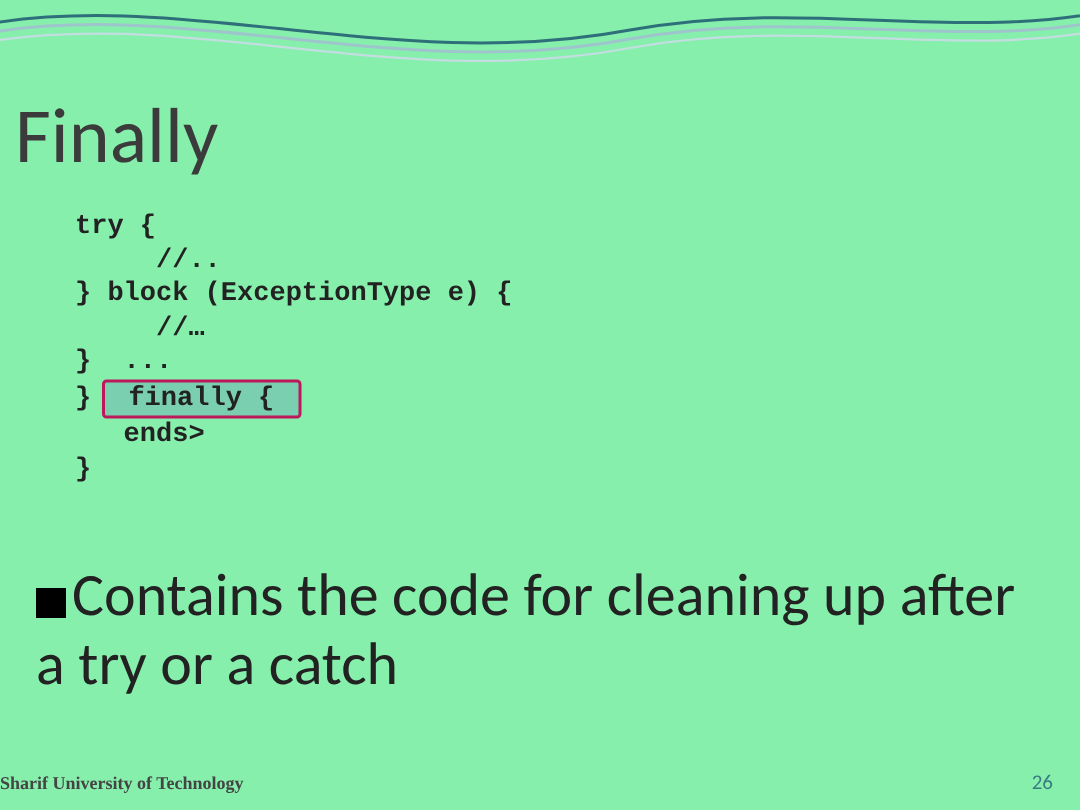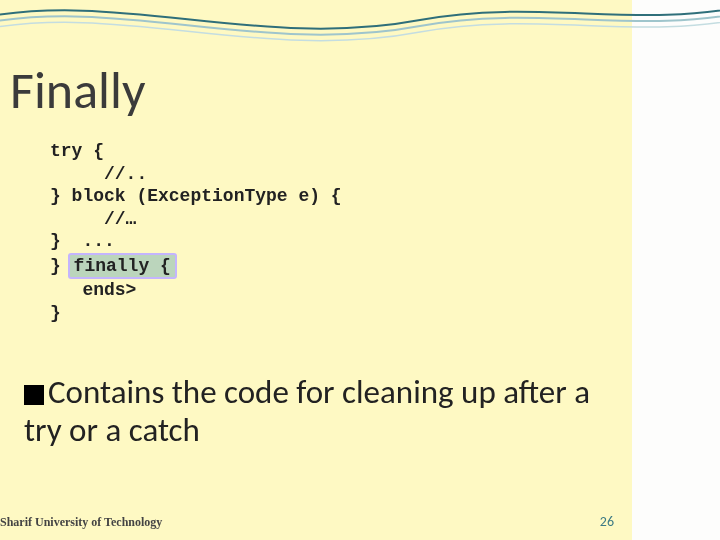--- a/index.html
+++ b/index.html
@@ -6,24 +6,24 @@
     margin: 0;
     padding: 0;
     width: 720px;
     height: 540px;
     background: #fdfdfc;
     font-family: Georgia, 'Times New Roman', serif;
     position: relative;
     overflow: hidden;
   }
   .slide {
-    width: 632px;
+    width: 720px;
     height: 540px;
     position: relative;
-    background: #fef9c3;
+    background: #86efac;
   }
   
   .topwave {
     position: absolute;
     top: 0;
     left: 0;
     width: 720px;
     height: 42px;
   }
   .title {
@@ -43,32 +43,32 @@
     right: 40px;
     font-family: "Courier New", Courier, monospace;
     font-size: 18px;
     line-height: 1.25;
     color: #222;
     font-weight: bold;
   }
   .codeblock .line { white-space: pre; }
   .hl-box {
     display: inline-block;
-    border: 2px solid #c4b5fd;
+    border: 2px solid #be185d;
     background: rgba(107,168,180,0.45);
     border-radius: 3px;
-    padding: 0 4px;
+    padding: 0 16px;
     margin-left: -4px;
   }
   .bullet-text {
     position: absolute;
     top: 374px;
     left: 24px;
     right: 30px;
-    font-size: 33px;
+    font-size: 40px;
     color: #222;
     line-height: 1.15;
     font-family: Calibri, Georgia, serif;
   }
   .bullet-char {
     display: inline-block;
     width: 20px;
     height: 20px;
     background: #000;
     margin-right: 4px;

